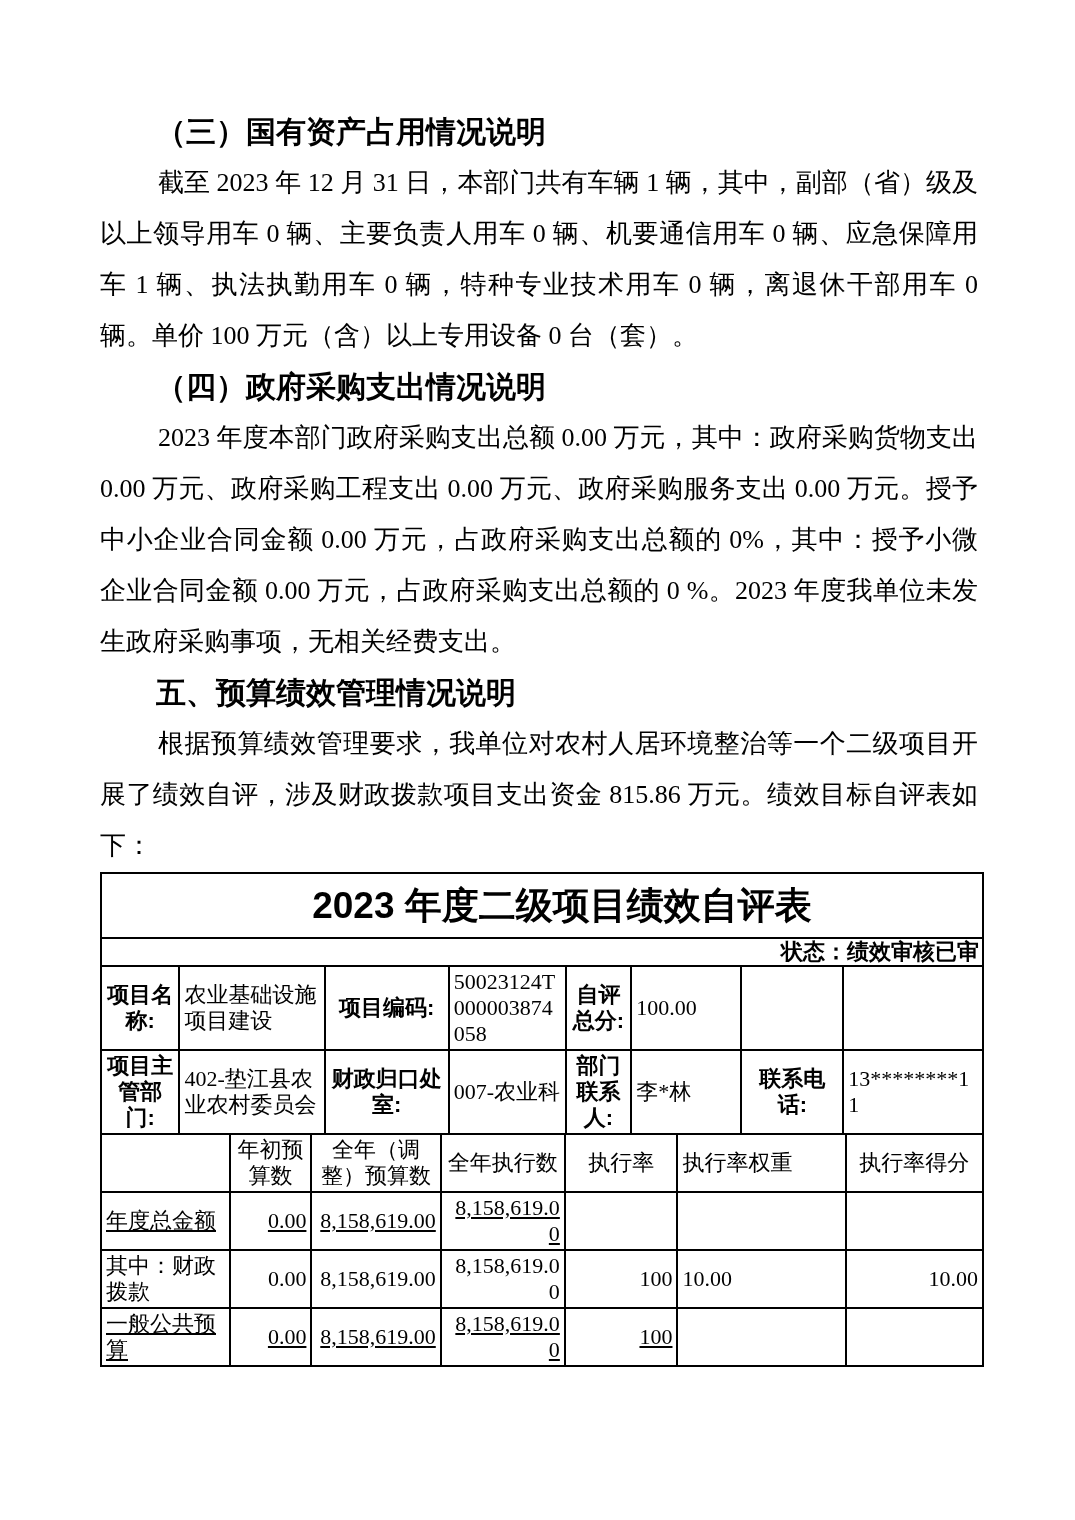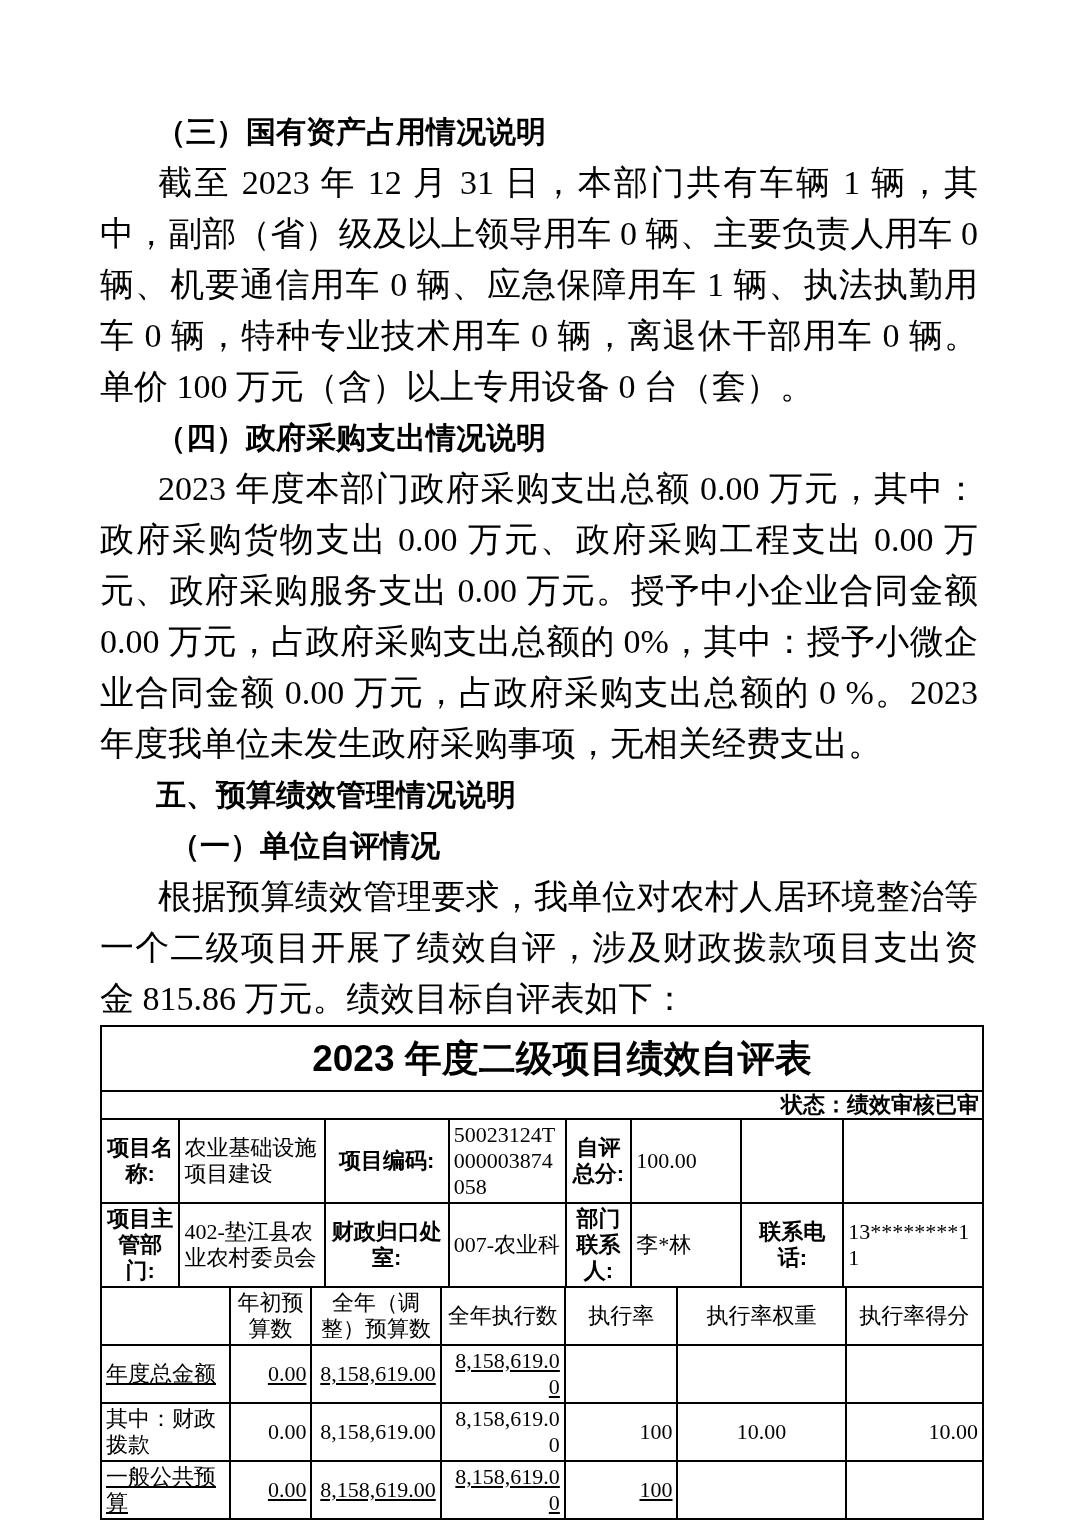--- a/index.html
+++ b/index.html
@@ -23,21 +23,21 @@
   .doc-heading{
     font-family: var(--sans);
     font-weight:bold;
     font-size:30px;
     line-height:51px;
     text-indent:56px;
     white-space:nowrap;
   }
   .doc-heading.sub{ text-indent:70px; }
   .doc-para{
-    font-size:34px;
+    font-size:26px;
     line-height:51px;
     text-align:justify;
     text-indent:58px;
   }
   
   .eval-table{
     margin-top:1px;
     width:884px;
     border:2px solid var(--ink);
     font-size:22px;
@@ -68,40 +68,39 @@
     padding:2px 4px;
     line-height:26px;
     overflow-wrap:anywhere;
   }
   .grid tr:first-child td{ border-top:none; }
   .grid td:first-child{ border-left:none; }
   .lbl{ font-family:var(--sans); font-weight:bold; text-align:center; font-size:22px; padding:2px 1px; }
   .val-left{ text-align:left; }
   .val-center{ text-align:left; }
   .num-right{ text-align:right; }
-  .num-left{ text-align:center; }
+  .num-left{ text-align:left; }
   .hdr-center{ text-align:center; }
   tr.r-info{ height:56px; }
   tr.r-fundhdr{ height:54px; }
   tr.r-thin{ height:30px;text-decoration:underline; }
   tr.r-mid{ height:51px; }
 </style>
 </head>
 <body>
 
 <div class="page">
 
   <div class="doc-heading">（三）国有资产占用情况说明</div>
   <p class="doc-para">截至 2023 年 12 月 31 日，本部门共有车辆 1 辆，其中，副部（省）级及以上领导用车 0 辆、主要负责人用车 0 辆、机要通信用车 0 辆、应急保障用车 1 辆、执法执勤用车 0 辆，特种专业技术用车 0 辆，离退休干部用车 0 辆。单价 100 万元（含）以上专用设备 0 台（套）。</p>
 
   <div class="doc-heading">（四）政府采购支出情况说明</div>
   <p class="doc-para">2023 年度本部门政府采购支出总额 0.00 万元，其中：政府采购货物支出 0.00 万元、政府采购工程支出 0.00 万元、政府采购服务支出 0.00 万元。授予中小企业合同金额 0.00 万元，占政府采购支出总额的 0%，其中：授予小微企业合同金额 0.00 万元，占政府采购支出总额的 0 %。2023 年度我单位未发生政府采购事项，无相关经费支出。</p>
 
   <div class="doc-heading">五、预算绩效管理情况说明</div>
-  <div class="doc-heading sub">（一）单位自评情况</div>
   <p class="doc-para">根据预算绩效管理要求，我单位对农村人居环境整治等一个二级项目开展了绩效自评，涉及财政拨款项目支出资金 815.86 万元。绩效目标自评表如下：</p>
 
   <div class="eval-table">
 
     <div class="t-title">2023 年度二级项目绩效自评表</div>
     <div class="t-status">状态：绩效审核已审</div>
 
     <table class="grid info-grid">
       <colgroup>
         <col style="width:8.8%">

